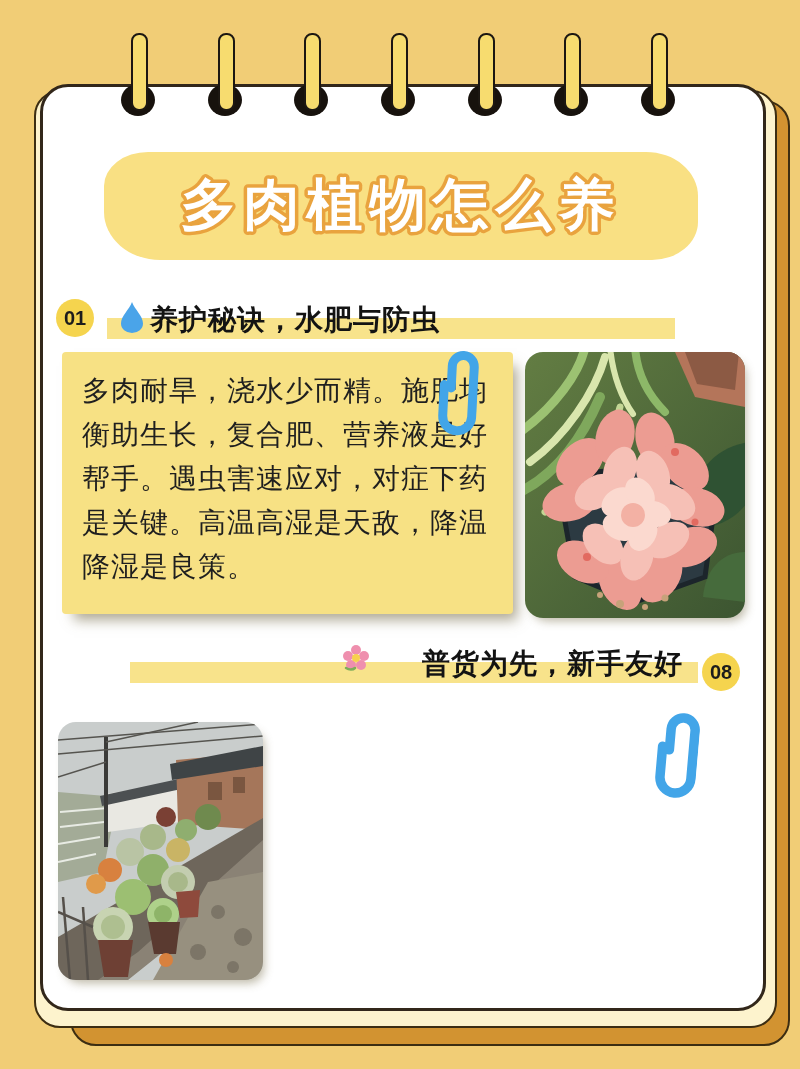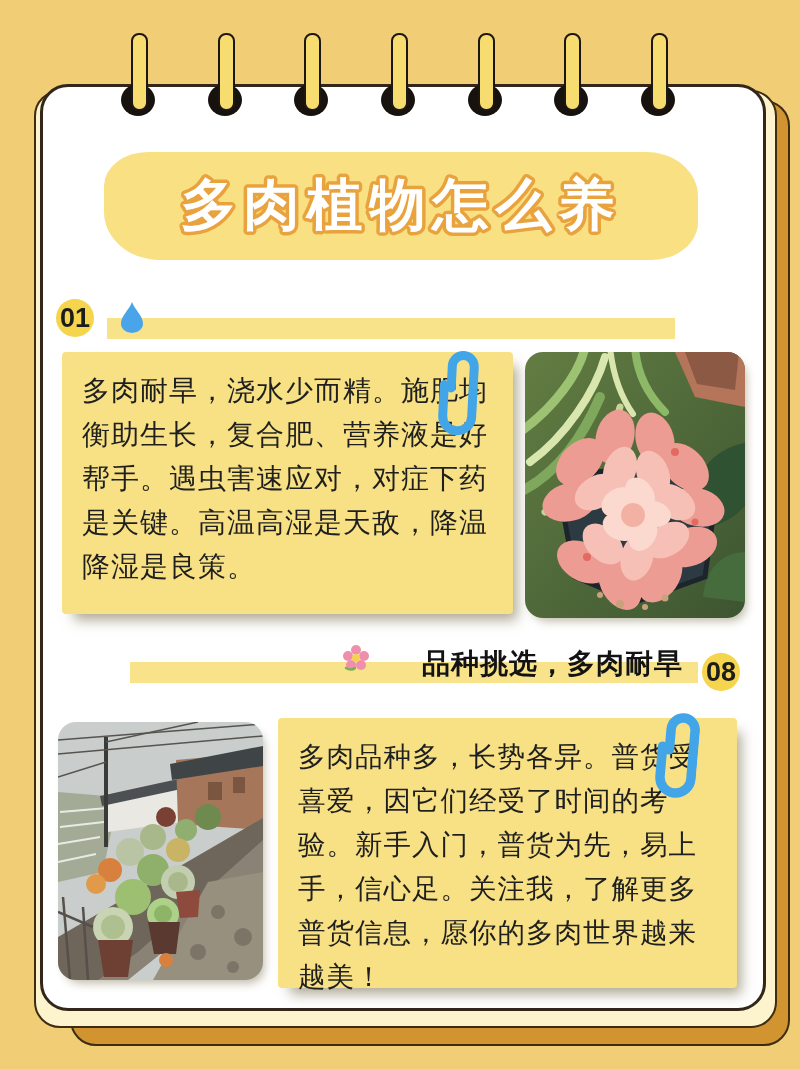--- a/index.html
+++ b/index.html
@@ -23,21 +23,21 @@
 
   
   .title-blob{position:absolute;left:104px;top:152px;width:594px;height:108px;background:#f9e083;
     border-radius:44px 52px 46px 56px / 34px 44px 38px 48px;}
   .title-svg{position:absolute;left:104px;top:152px;}
 
   
   .hl-bar{position:absolute;height:21px;background:#f8e38b;}
   .badge{position:absolute;width:38px;height:38px;background:#f5d44e;border-radius:50%;
     display:flex;align-items:center;justify-content:center;
-    font-size:27px;font-weight:800;color:#1c1c1c;}
+    font-size:20px;font-weight:800;color:#1c1c1c;}
   .sec-heading{position:absolute;font-size:28px;font-weight:800;color:#131313;
     letter-spacing:1px;white-space:nowrap;}
 
   
   .panel{position:absolute;background:#f7e184;border-radius:4px;
     box-shadow:8px 10px 12px -4px rgba(108,97,58,.55);}
   .panel-text{padding:17px 20px;font-size:28px;line-height:44px;letter-spacing:1px;
     color:#1f1f1f;font-weight:500;}
 
   .photo{position:absolute;border-radius:18px;overflow:hidden;
@@ -87,20 +87,21 @@
   <div class="title-blob"></div>
   <svg class="title-svg" width="594" height="108">
     <text x="297" y="72" text-anchor="middle" font-family="Liberation Sans, sans-serif" font-size="56" font-weight="900" letter-spacing="7" fill="#ffffff" stroke="#e9a33e" stroke-width="7" stroke-linejoin="round" paint-order="stroke fill">多肉植物怎么养</text>
   </svg>
 
   <div class="badge" style="left:56px;top:299px;">01</div>
   <div class="hl-bar" style="left:107px;top:318px;width:568px;"></div>
   <svg style="position:absolute;left:120px;top:301px;" width="24" height="33" viewBox="0 0 24 33">
     <path d="M12 1 C9 9 1 15 1 22.5 A11 9.5 0 0 0 23 22.5 C23 15 15 9 12 1 Z" fill="#4aa4e9"></path>
   </svg>
+  <div class="sec-heading" style="left:150px;top:301px;">养护秘诀，水肥与防虫</div>
 
   <div class="panel" style="left:62px;top:352px;width:451px;height:262px;">
     <div class="panel-text">多肉耐旱，浇水少而精。施肥均衡助生长，复合肥、营养液是好帮手。遇虫害速应对，对症下药是关键。高温高湿是天敌，降温降湿是良策。</div>
   </div>
 
   <div class="photo" style="left:525px;top:352px;width:220px;height:266px;">
     <svg width="220" height="266" viewBox="0 0 220 266">
       <defs>
         <linearGradient id="g1" x1="0" y1="0" x2="1" y2="1">
           <stop offset="0" stop-color="#637d43"></stop>
@@ -179,21 +180,21 @@
     <g fill="#ef8fae">
       <circle cx="14" cy="6" r="5"></circle>
         <circle cx="22" cy="12" r="5"></circle>
         <circle cx="19" cy="21" r="5"></circle>
       <circle cx="9" cy="21" r="5"></circle>
         <circle cx="6" cy="12" r="5"></circle>
     </g>
     <circle cx="14" cy="14" r="4" fill="#f7d14e"></circle>
     <path d="M4 24 C7 26 11 26 13 24" stroke="#7fae5a" stroke-width="2.5" fill="none" stroke-linecap="round"></path>
   </svg>
-  <div class="sec-heading" style="right:117px;top:645px;">品种挑选，多肉耐旱</div>
+  <div class="sec-heading" style="right:117px;top:645px;">普货为先，新手友好</div>
   <div class="badge" style="left:702px;top:653px;">08</div>
 
   <div class="photo" style="left:58px;top:722px;width:205px;height:258px;">
     <svg width="205" height="258" viewBox="0 0 205 258">
       <rect width="205" height="258" fill="#c9cdcc"></rect>
 
       <path d="M0 70 L60 75 L45 150 L0 160 Z" fill="#a3ab97"></path>
       <g stroke="#e8ebe4" stroke-width="2">
         <path d="M2 90 L50 86"></path>
           <path d="M2 105 L46 100"></path>
@@ -254,21 +255,18 @@
       <circle cx="108" cy="238" r="7" fill="#d8813f"></circle>
 
       <g stroke="#55504a" stroke-width="2.5" fill="none">
         <path d="M0 190 L35 205"></path>
           <path d="M5 175 L12 258"></path>
           <path d="M25 185 L30 258"></path>
       </g>
     </svg>
   </div>
 
-  <div class="panel" style="left:278px;top:718px;width:459px;height:270px;">
-    <div class="panel-text" style="font-size:27.5px;line-height:44px;">多肉品种多，长势各异。普货受喜爱，因它们经受了时间的考验。新手入门，普货为先，易上手，信心足。关注我，了解更多普货信息，愿你的多肉世界越来越美！</div>
-  </div>
 
   <svg class="clip" style="left:644px;top:704px;transform:rotate(5deg);" width="54" height="100" viewBox="0 0 54 100">
     <path d="M25 46 L25 25 A12 12 0 0 1 49 25 L49 73 A15.5 15.5 0 0 1 18 73 L18 43" fill="none" stroke="#42a5e8" stroke-width="9.5" stroke-linecap="round"></path>
   </svg>
 
 </div>
 
 </body></html>

